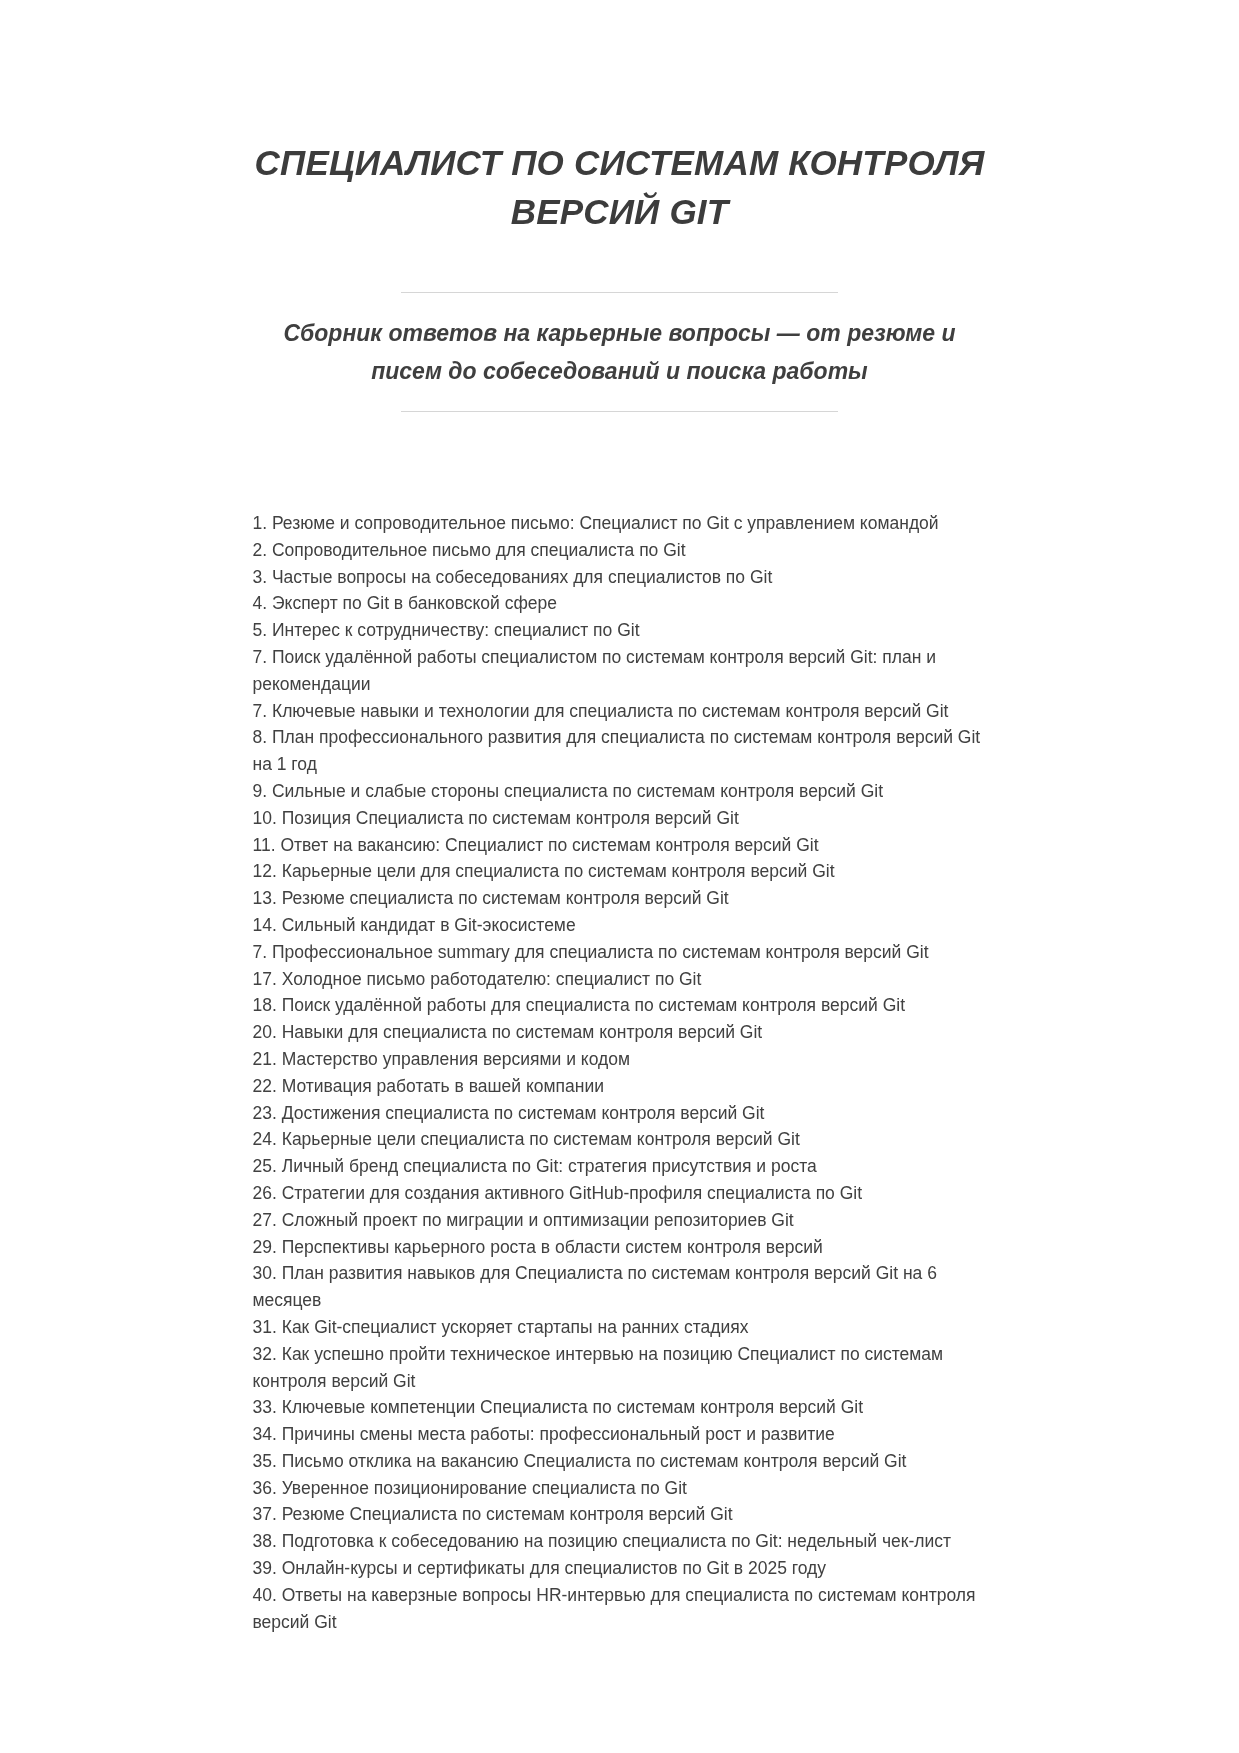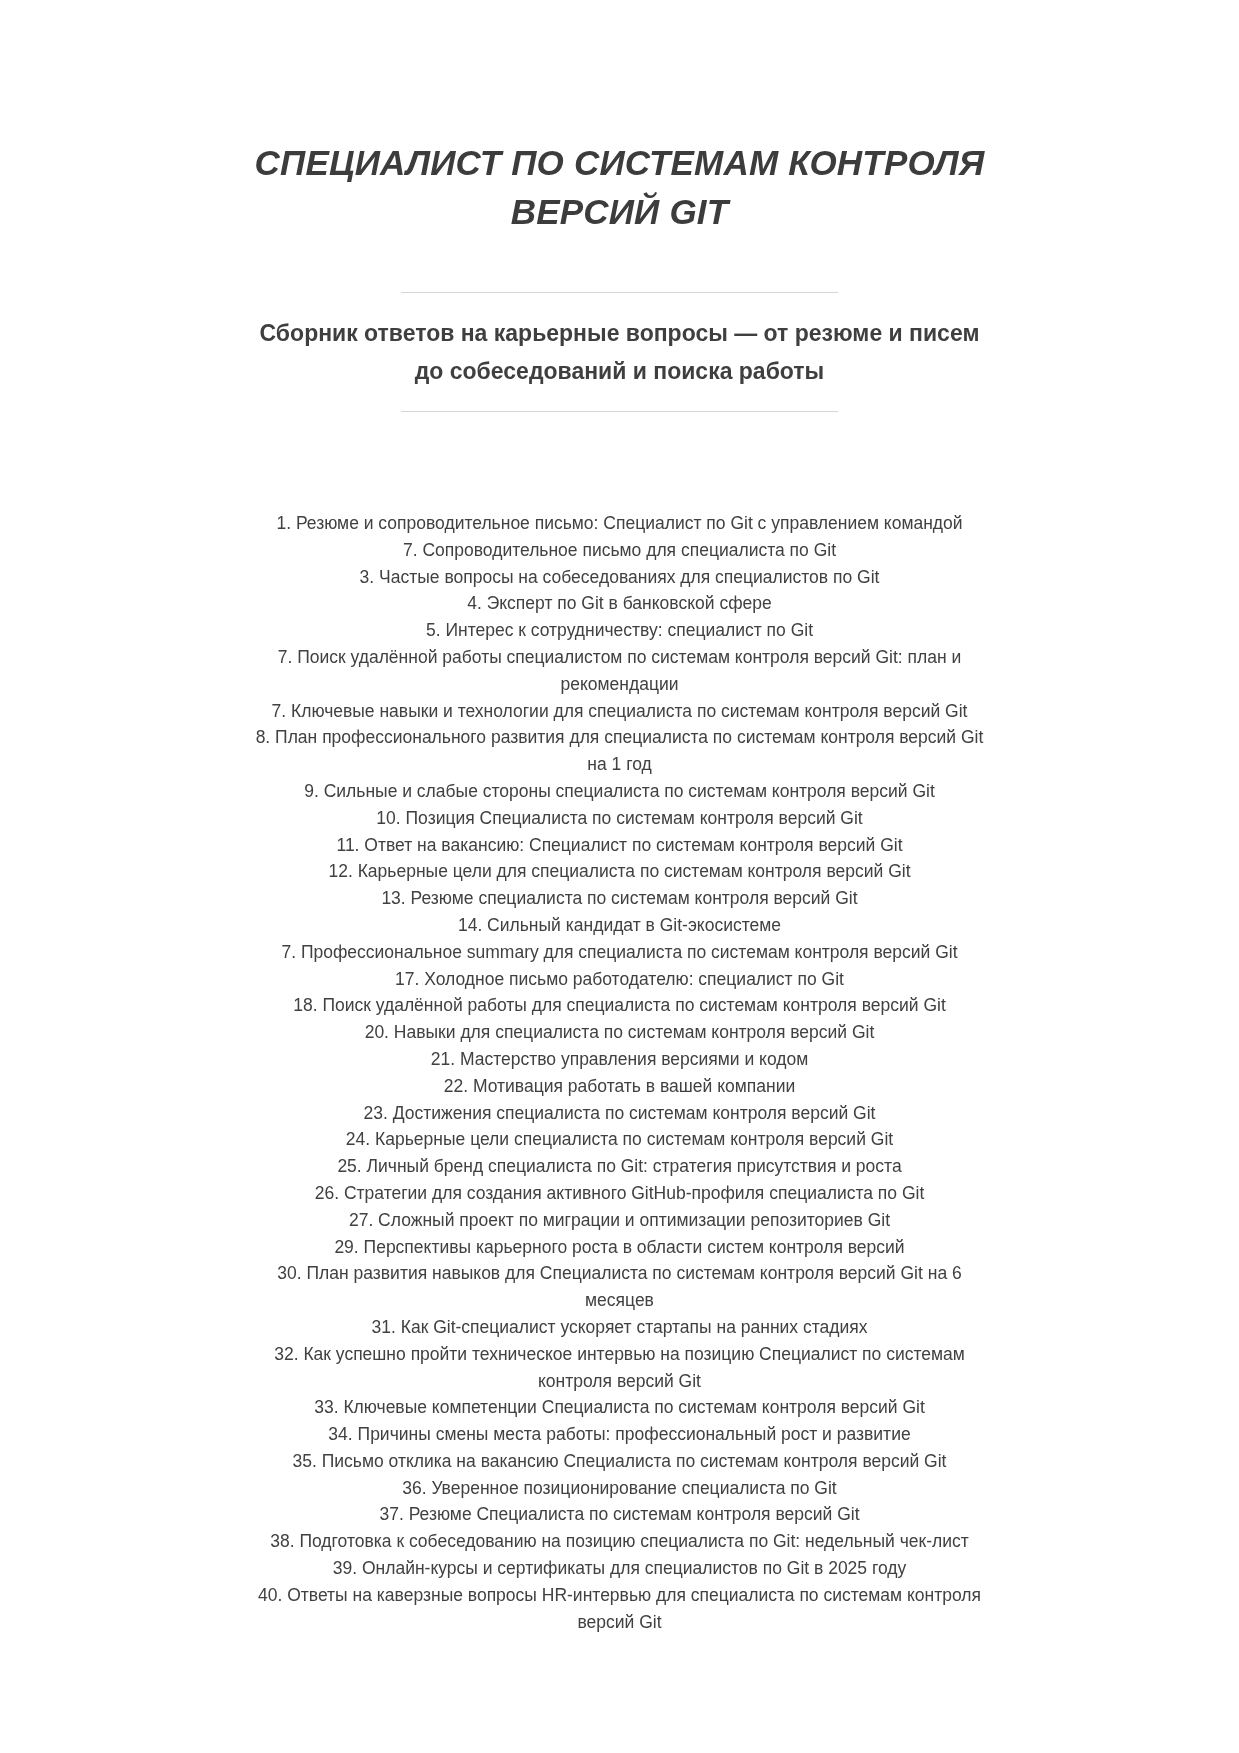--- a/index.html
+++ b/index.html
@@ -39,51 +39,51 @@
   .divider.bottom {
     margin-top: 21px;
   }
   .doc-subtitle {
     margin: 21px auto 0 auto;
     font-size: 23px;
     line-height: 38px;
     font-weight: 600;
     text-align: center;
     color: #3f3f3f;
+    font-style: italic;
   }
   .toc {
     margin-top: 98px;
     font-size: 17.5px;
     line-height: 26.8px;
     font-weight: 400;
     color: #414141;
     text-align: left;
   }
   .toc p {
     margin: 0;
     padding: 0;
-    text-align: center;
   }
 </style>
 </head>
 <body>
 
 <div class="page">
 
   <h1 class="doc-title">СПЕЦИАЛИСТ ПО СИСТЕМАМ КОНТРОЛЯ ВЕРСИЙ GIT</h1>
 
   <hr class="divider top">
 
   <h2 class="doc-subtitle">Сборник ответов на карьерные вопросы — от резюме и писем до собеседований и поиска работы</h2>
 
   <hr class="divider bottom">
 
   <div class="toc">
       <p>1. Резюме и сопроводительное письмо: Специалист по Git с управлением командой</p>
-      <p>7. Сопроводительное письмо для специалиста по Git</p>
+      <p>2. Сопроводительное письмо для специалиста по Git</p>
       <p>3. Частые вопросы на собеседованиях для специалистов по Git</p>
       <p>4. Эксперт по Git в банковской сфере</p>
       <p>5. Интерес к сотрудничеству: специалист по Git</p>
       <p>7. Поиск удалённой работы специалистом по системам контроля версий Git: план и рекомендации</p>
       <p>7. Ключевые навыки и технологии для специалиста по системам контроля версий Git</p>
       <p>8. План профессионального развития для специалиста по системам контроля версий Git на 1 год</p>
       <p>9. Сильные и слабые стороны специалиста по системам контроля версий Git</p>
       <p>10. Позиция Специалиста по системам контроля версий Git</p>
       <p>11. Ответ на вакансию: Специалист по системам контроля версий Git</p>
       <p>12. Карьерные цели для специалиста по системам контроля версий Git</p>

